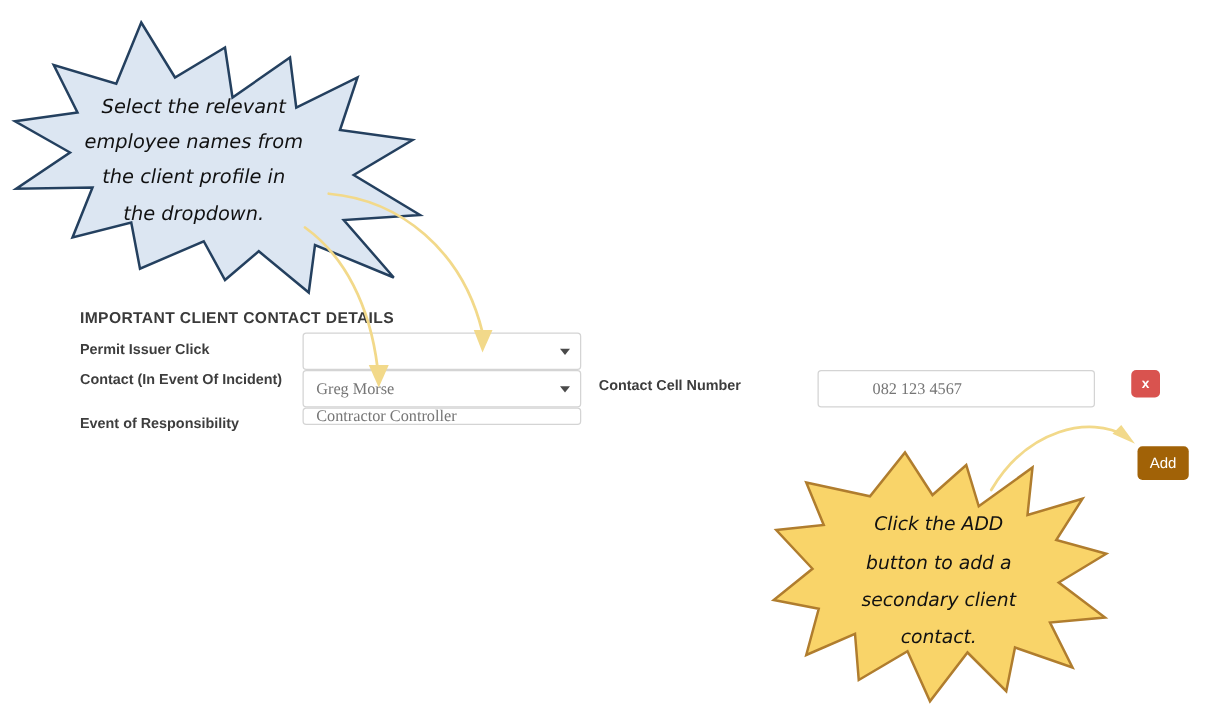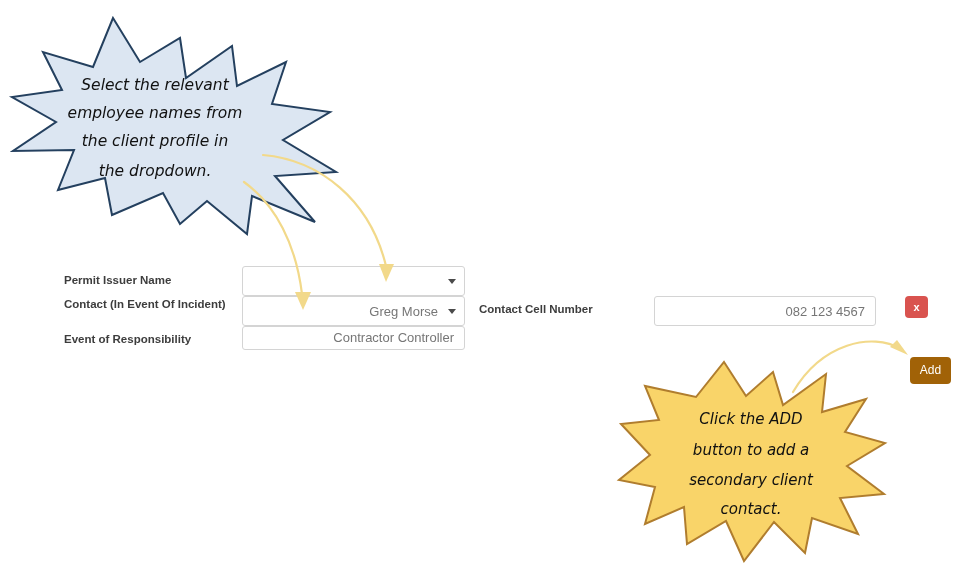--- a/index.html
+++ b/index.html
@@ -48,27 +48,26 @@
   .lbl-contact { left: 64px; top: 298px; }
   .lbl-area    { left: 64px; top: 333px; }
   .lbl-cell    { left: 479px; top: 303px; }
 
   .form-control {
     position: absolute;
     box-sizing: border-box;
     background: #ffffff;
     border: 1px solid #d4d4d4;
     border-radius: 3px;
-    font-family: Liberation Sans, sans-serif;
+    font-family: Liberation Serif, serif;
     font-size: 13px;
     color: #767676;
     padding: 0 10px;
     outline: none;
     line-height: 28px;
-    text-align: right;
   }
 
   .select-wrap {
     position: absolute;
     box-sizing: border-box;
   }
   .select-wrap .form-control {
     left: 0;
     top: 0;
     width: 100%;
@@ -83,21 +82,21 @@
     width: 0;
     height: 0;
     border-left: 4px solid transparent;
     border-right: 4px solid transparent;
     border-top: 5px solid #4a4a4a;
     pointer-events: none;
   }
 
   #permit-issuer-select  { left: 242px; top: 266px; width: 223px; height: 30px; }
   #contact-select        { left: 242px; top: 296px; width: 223px; height: 30px; }
-  #area-input            { left: 242px; top: 326px; width: 223px; height: 24px; }
+  #area-input            { left: 242px; top: 326px; width: 223px; height: 14px; }
   #cell-input            { left: 654px; top: 296px; width: 222px; height: 30px; padding-left: 43px; }
 
   .btn {
     position: absolute;
     box-sizing: border-box;
     border: none;
     border-radius: 4px;
     color: #ffffff;
     font-family: "Liberation Sans", sans-serif;
     cursor: pointer;
@@ -144,22 +143,23 @@
     fill: #111111;
     text-anchor: middle;
   }
   .callout-text.orange-txt { font-size: 15px; }
 </style>
 </head>
 <body>
 
 <div id="form-section">
 
-
-  <div class="field-label lbl-permit">Permit Issuer Name</div>
+  <div class="section-heading">IMPORTANT CLIENT CONTACT DETAILS</div>
+
+  <div class="field-label lbl-permit">Permit Issuer Click</div>
 
   <div class="field-label lbl-contact">Contact (In Event Of Incident)</div>
 
   <div class="field-label lbl-area">Event of Responsibility</div>
 
   <div class="field-label lbl-cell">Contact Cell Number</div>
 
   <div class="select-wrap" id="permit-issuer-select">
     <input class="form-control" type="text" readonly="" value="" style="">
     <span class="caret"></span>

